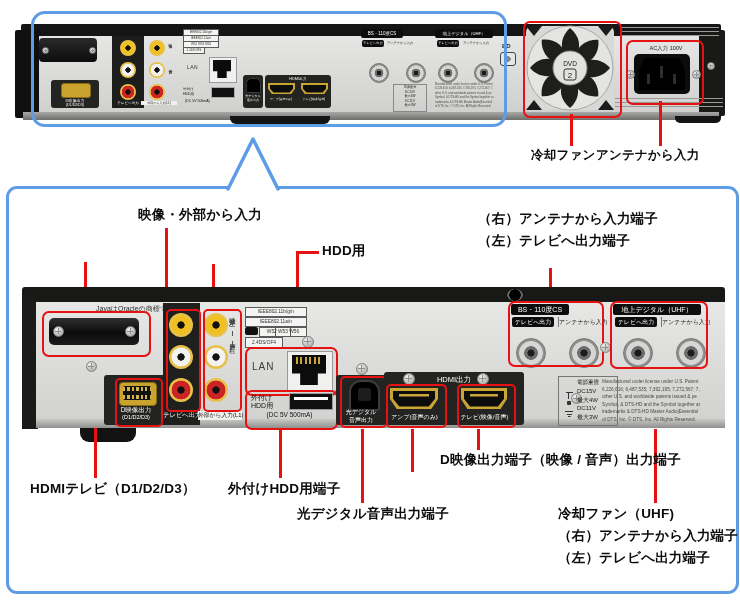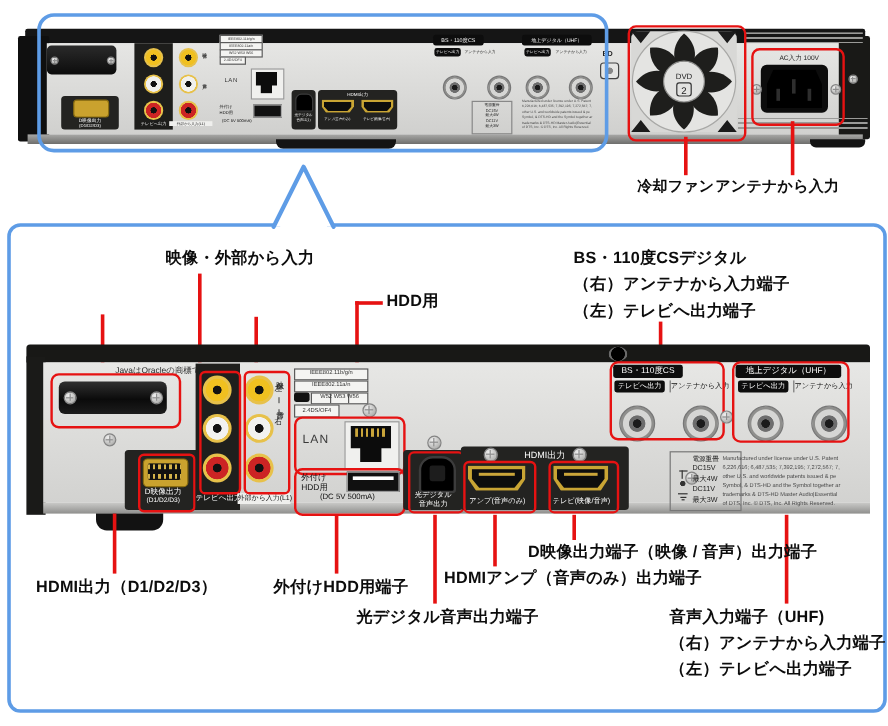--- a/index.html
+++ b/index.html
@@ -177,21 +177,20 @@
   <div class="blueframe" style="left:6px;top:186px;width:727px;height:402px;border-radius:11px;"></div>
   <svg class="a" style="left:224px;top:134px;" width="58" height="60" viewBox="0 0 58 60">
     <path d="M4,55 L29,5 L54,55" fill="#ffffff" stroke="none"></path>
     <rect x="9.5" y="51" width="39" height="8" fill="#ffffff"></rect>
     <path d="M4,55 L29,5 L54,55" fill="none" stroke="#5e9ce6" stroke-width="3.5" stroke-linejoin="round" stroke-linecap="round"></path>
   </svg>
 
   <div class="callout" style="left:138px;top:206px;">映像・外部から入力</div>
   <div class="callout" style="left:322px;top:242px;">HDD用</div>
   <div class="a" style="left:478px;top:206px;">
-    <div class="callout" style="position:static;">BS・110度CSデジタル</div>
     <div class="callout" style="position:static;margin-top:4px;">（右）アンテナから入力端子</div>
     <div class="callout" style="position:static;margin-top:4px;">（左）テレビへ出力端子</div>
   </div>
 
   <div class="rl" style="left:165px;top:228px;height:84px;"></div>
   <div class="rl" style="left:84px;top:262px;height:50px;"></div>
   <div class="rl" style="left:212px;top:264px;height:48px;"></div>
   <div class="rlh" style="left:296px;top:251px;width:23px;"></div>
   <div class="rl" style="left:296px;top:251px;height:97px;"></div>
   <div class="rl" style="left:549px;top:268px;height:34px;"></div>
@@ -328,24 +327,23 @@
     </div>
   </div>
 
   <div class="rl" style="left:94px;top:428px;height:50px;"></div>
   <div class="rl" style="left:279px;top:429px;height:49px;"></div>
   <div class="rl" style="left:361px;top:429px;height:74px;"></div>
   <div class="rl" style="left:411px;top:429px;height:43px;"></div>
   <div class="rl" style="left:477px;top:429px;height:21px;"></div>
   <div class="rl" style="left:654px;top:429px;height:74px;"></div>
 
-  <div class="callout" style="left:30px;top:480px;">HDMI出力（D1/D2/D3）</div>
+  <div class="callout" style="left:30px;top:480px;">HDMIテレビ（D1/D2/D3）</div>
   <div class="callout" style="left:228px;top:480px;">外付けHDD用端子</div>
   <div class="callout" style="left:440px;top:451px;">D映像出力端子（映像 / 音声）出力端子</div>
-  <div class="callout" style="left:370px;top:473px;">HDMIアンプ（音声のみ）出力端子</div>
   <div class="callout" style="left:297px;top:505px;">光デジタル音声出力端子</div>
   <div class="a" style="left:558px;top:505px;">
-    <div class="callout" style="position:static;">音声入力端子（UHF)</div>
+    <div class="callout" style="position:static;">冷却ファン（UHF)</div>
     <div class="callout" style="position:static;margin-top:4px;">（右）アンテナから入力端子</div>
     <div class="callout" style="position:static;margin-top:4px;">（左）テレビへ出力端子</div>
   </div>
 
 </div>
 
 </body></html>

